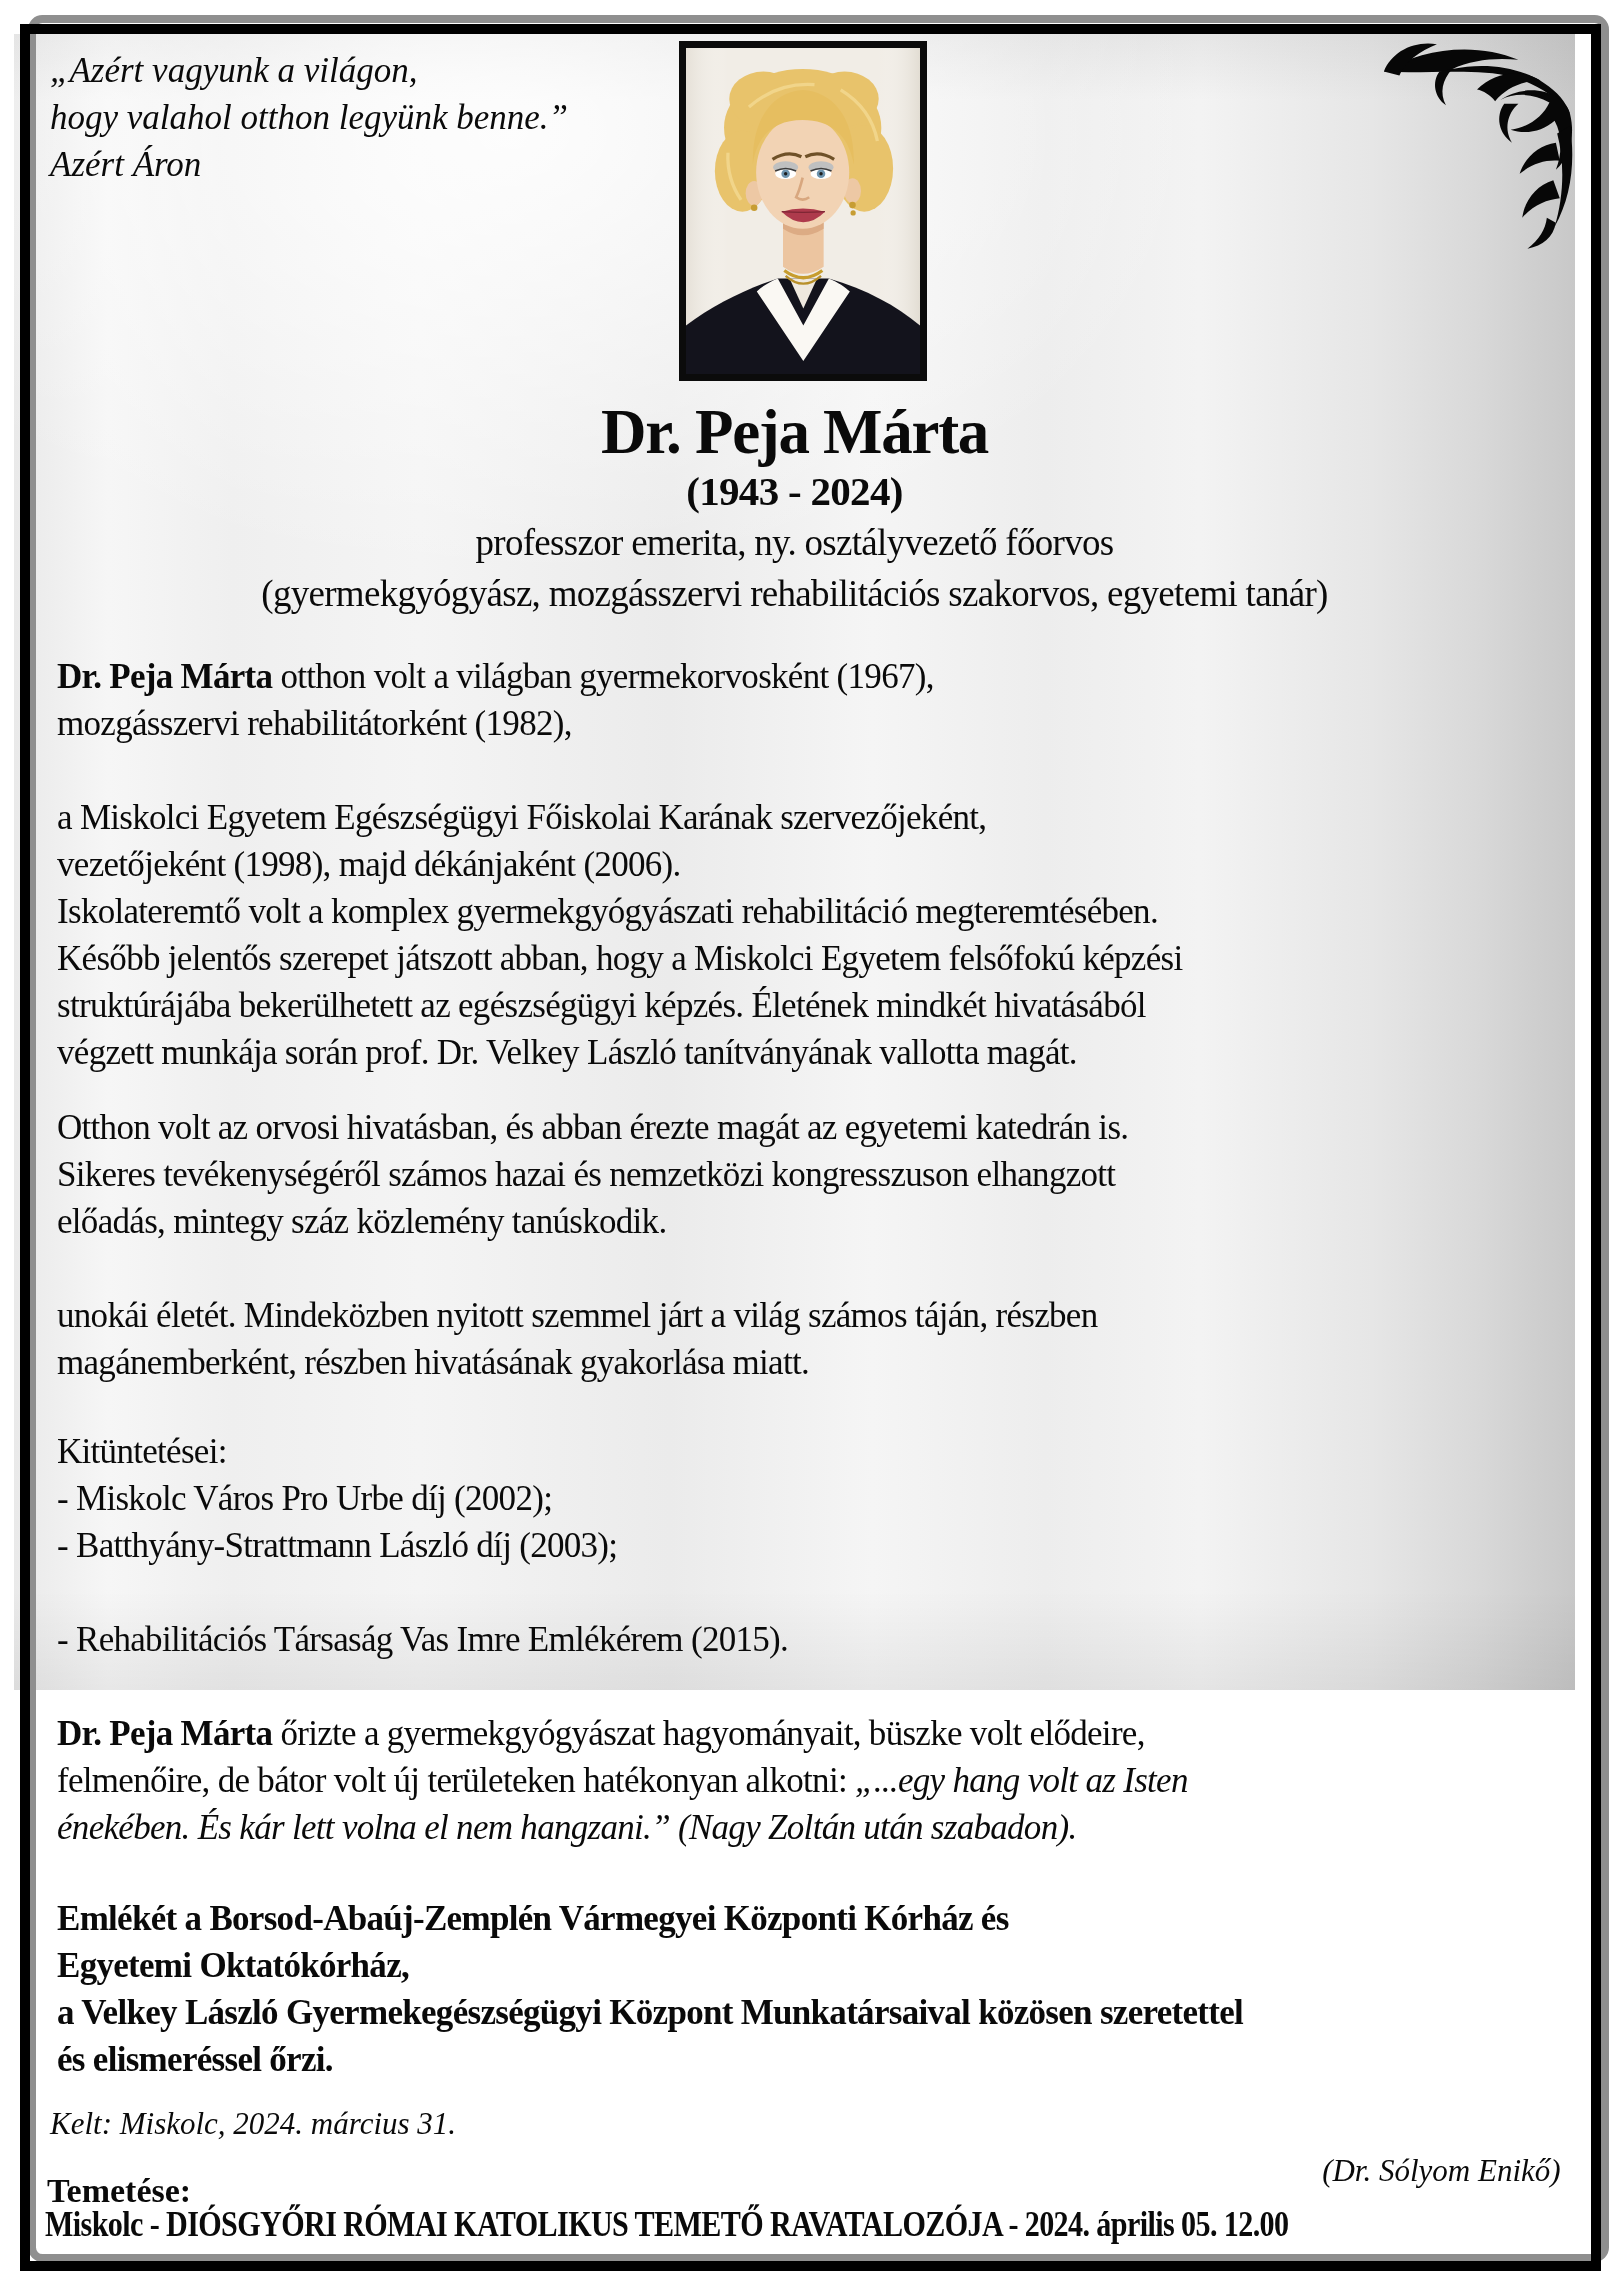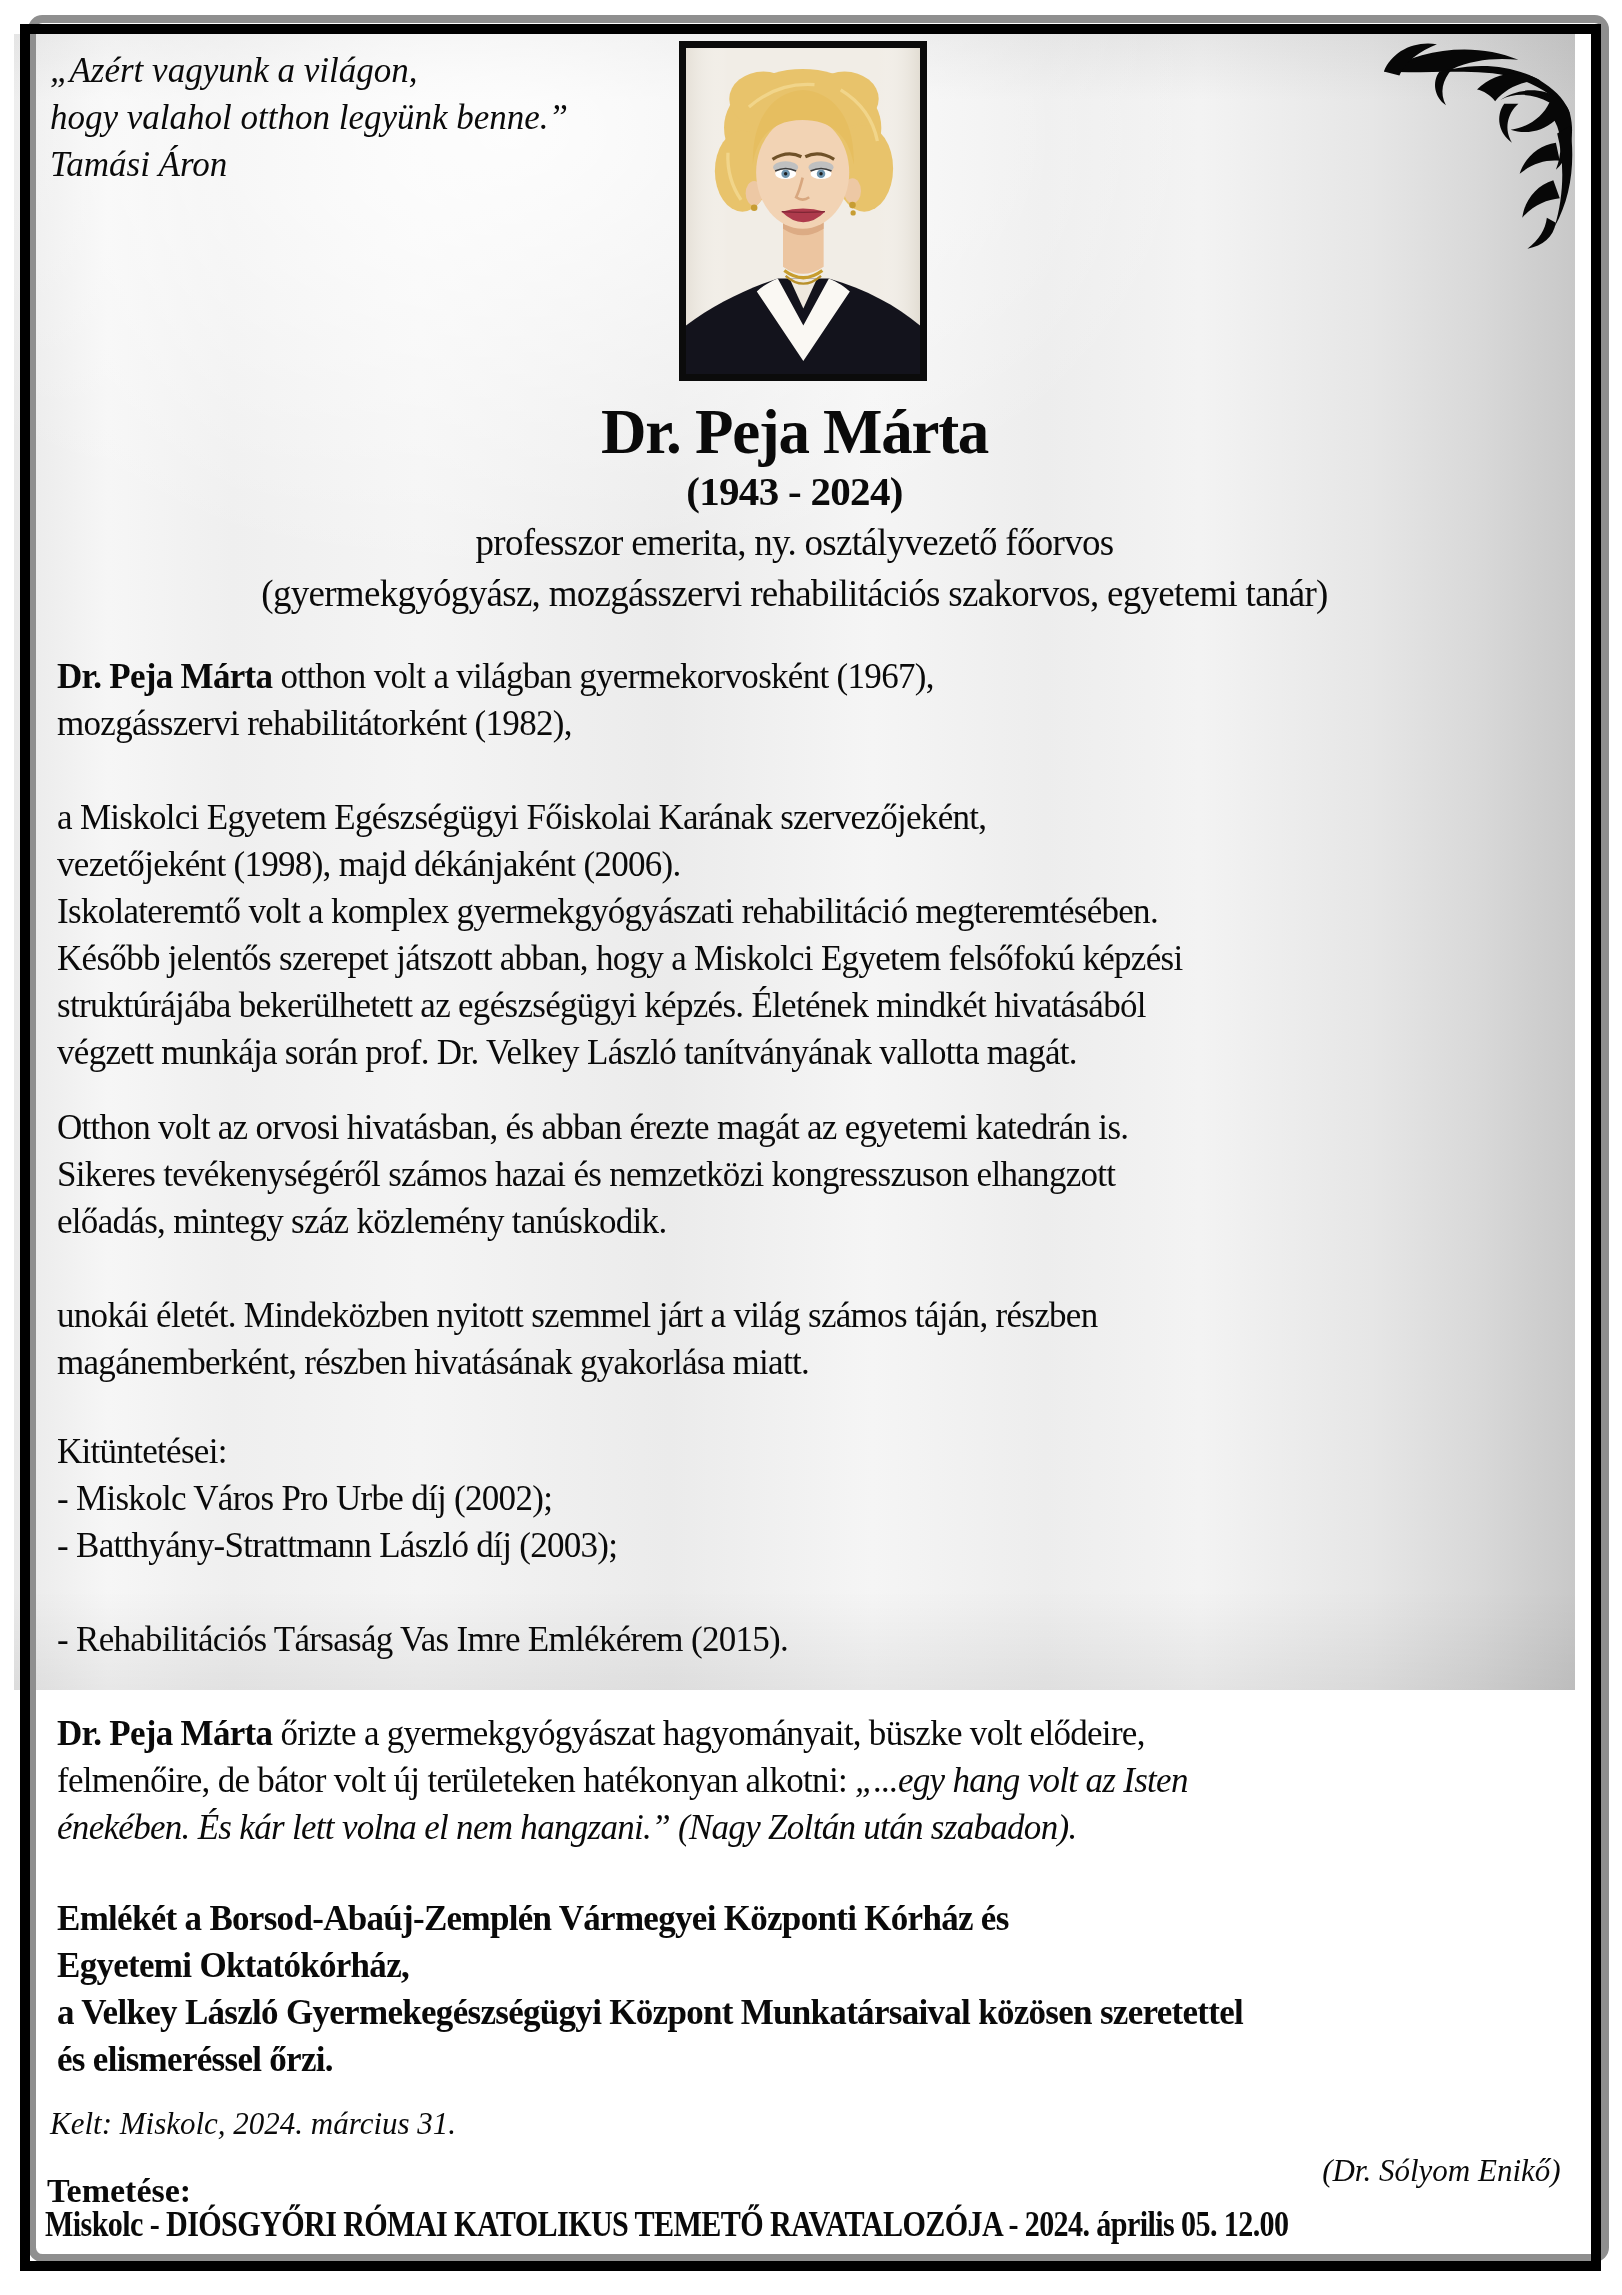--- a/index.html
+++ b/index.html
@@ -79,21 +79,21 @@
       <path d="M268,224 C242,232 224,254 220,282 C238,262 258,254 278,252 Z"></path>
       <path d="M272,290 C268,312 252,326 228,330 C246,316 256,300 258,282 Z"></path>
       <path d="M214,106 C196,122 192,146 204,166 C184,152 178,126 192,106 Z"></path>
       <path d="M112,52 C96,68 92,90 102,108 C84,96 80,72 92,56 Z"></path>
     </g>
   </svg>
 
   <div class="quote">
     <div>„Azért vagyunk a világon,</div>
     <div>hogy valahol otthon legyünk benne.”</div>
-    <div>Tamási Áron</div>
+    <div>Azért Áron</div>
   </div>
 
   <div class="photo">
     <svg viewBox="0 0 357 498" preserveAspectRatio="none" aria-hidden="true">
       <rect width="357" height="498" fill="#f1ede6"></rect>
       <rect width="357" height="498" fill="url(#shade)"></rect>
       <defs>
         <linearGradient id="shade" x1="0" y1="0" x2="1" y2="0">
           <stop offset="0" stop-color="#dcd6cb" stop-opacity="0.55"></stop>
           <stop offset="0.18" stop-color="#ffffff" stop-opacity="0"></stop>

